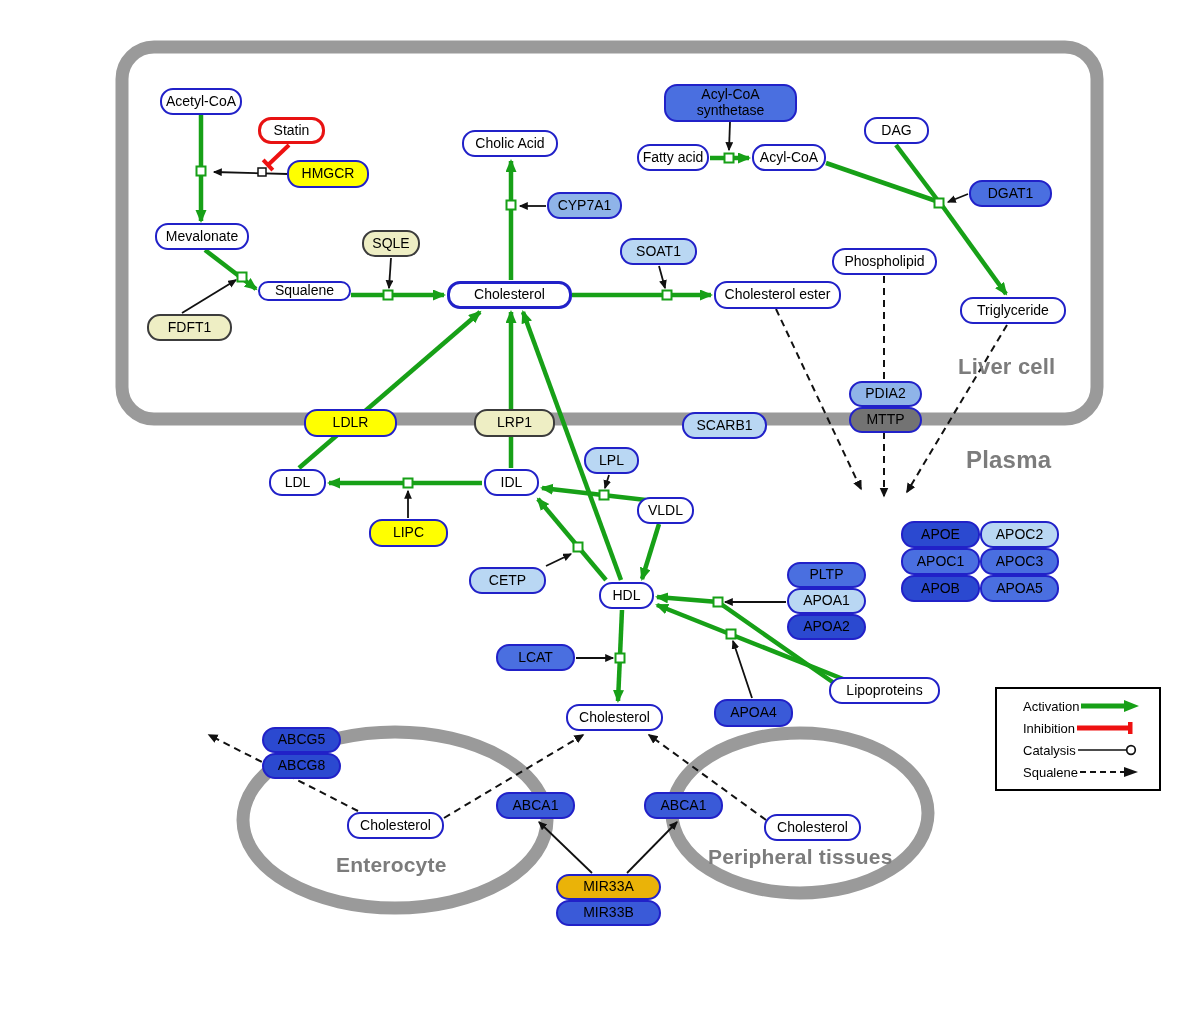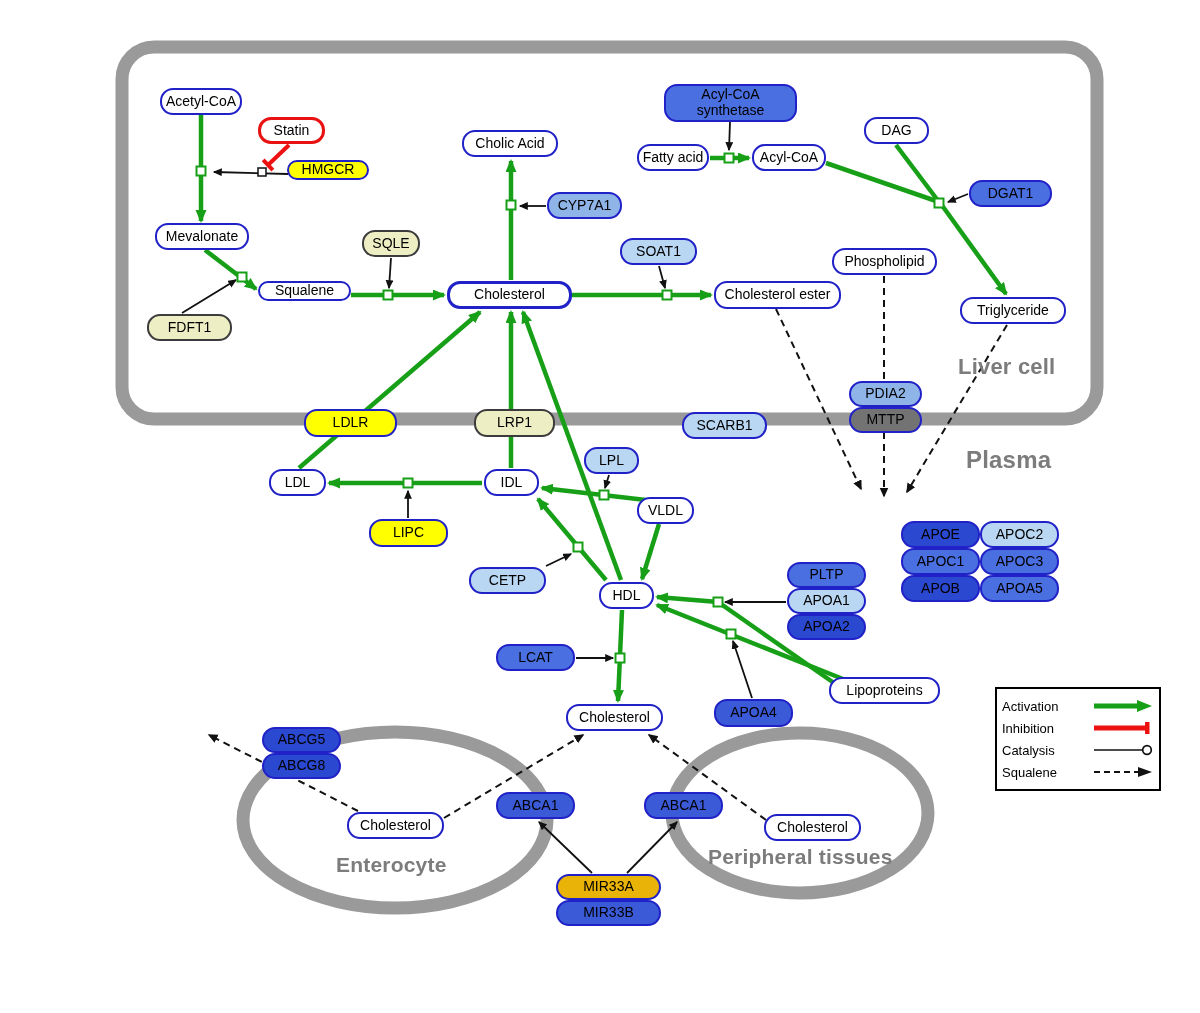--- a/index.html
+++ b/index.html
@@ -8,21 +8,21 @@
   #nodes-layer{position:absolute;left:0;top:0;width:100%;height:100%;pointer-events:none;}
   .node{position:absolute;display:flex;align-items:center;justify-content:center;text-align:center;
         font-size:14px;color:#000;box-sizing:border-box;white-space:pre-line;line-height:1.12;
         border-radius:13px;pointer-events:auto;}
   .region-label{position:absolute;font-weight:bold;color:#7c7c7c;letter-spacing:0.2px;}
   #rl-liver{left:958px;top:354px;font-size:22px;}
   #rl-plasma{left:966px;top:446px;font-size:24px;}
   #rl-enterocyte{left:336px;top:853px;font-size:21px;}
   #rl-peripheral{left:708px;top:845px;font-size:21px;}
   #legend{position:absolute;left:995px;top:687px;width:166px;height:104px;border:2px solid #000;
-          background:#fff;box-sizing:border-box;padding:7px 5px;display:flex;flex-direction:column;
+          background:#fff;box-sizing:border-box;padding:7px 26px;display:flex;flex-direction:column;
           justify-content:space-between;}
   .lrow{display:flex;align-items:center;justify-content:space-between;height:20px;}
   .llabel{font-size:13px;color:#000;}
   .lglyph{flex:0 0 auto;}
 </style>
 </head>
 <body>
 
 <div id="canvas">
   <svg id="diagram-svg" width="1200" height="1013">
@@ -102,21 +102,21 @@
         <rect x="615.5" y="653.5" width="9" height="9" fill="#ffffff" stroke="#17a017" stroke-width="2"></rect>
         <rect x="713.5" y="597.5" width="9" height="9" fill="#ffffff" stroke="#17a017" stroke-width="2"></rect>
         <rect x="726.5" y="629.5" width="9" height="9" fill="#ffffff" stroke="#17a017" stroke-width="2"></rect>
         <rect x="258" y="168" width="8" height="8" fill="#ffffff" stroke="#111111" stroke-width="1.5"></rect>
       </g>
   </svg>
 
   <div id="nodes-layer">
       <div class="node" style="left: 160px; top: 88px; width: 82px; height: 27px; background: rgb(255, 255, 255); border: 2px solid rgb(33, 33, 200);">Acetyl-CoA</div>
       <div class="node" style="left: 258px; top: 117px; width: 67px; height: 27px; background: rgb(255, 255, 255); border: 3px solid rgb(232, 18, 18);">Statin</div>
-      <div class="node" style="left: 287px; top: 160px; width: 82px; height: 20px; background: rgb(255, 255, 0); border: 2px solid rgb(33, 33, 200);">HMGCR</div>
+      <div class="node" style="left: 287px; top: 160px; width: 82px; height: 28px; background: rgb(255, 255, 0); border: 2px solid rgb(33, 33, 200);">HMGCR</div>
       <div class="node" style="left: 155px; top: 223px; width: 94px; height: 27px; background: rgb(255, 255, 255); border: 2px solid rgb(33, 33, 200);">Mevalonate</div>
       <div class="node" style="left: 362px; top: 230px; width: 58px; height: 27px; background: rgb(238, 238, 196); border: 2px solid rgb(60, 60, 60);">SQLE</div>
       <div class="node" style="left: 147px; top: 314px; width: 85px; height: 27px; background: rgb(238, 238, 196); border: 2px solid rgb(60, 60, 60);">FDFT1</div>
       <div class="node" style="left: 258px; top: 281px; width: 93px; height: 20px; background: rgb(255, 255, 255); border: 2px solid rgb(33, 33, 200);">Squalene</div>
       <div class="node" style="left: 447px; top: 281px; width: 125px; height: 28px; background: rgb(255, 255, 255); border: 3px solid rgb(33, 33, 200);">Cholesterol</div>
       <div class="node" style="left: 462px; top: 130px; width: 96px; height: 27px; background: rgb(255, 255, 255); border: 2px solid rgb(33, 33, 200);">Cholic Acid</div>
       <div class="node" style="left: 547px; top: 192px; width: 75px; height: 27px; background: rgb(143, 180, 232); border: 2px solid rgb(33, 33, 200);">CYP7A1</div>
       <div class="node" style="left: 620px; top: 238px; width: 77px; height: 27px; background: rgb(185, 215, 243); border: 2px solid rgb(33, 33, 200);">SOAT1</div>
       <div class="node" style="left: 714px; top: 281px; width: 127px; height: 28px; background: rgb(255, 255, 255); border: 2px solid rgb(33, 33, 200);">Cholesterol ester</div>
       <div class="node" style="left: 664px; top: 84px; width: 133px; height: 38px; background: rgb(74, 111, 224); border: 2px solid rgb(33, 33, 200);">Acyl-CoA

